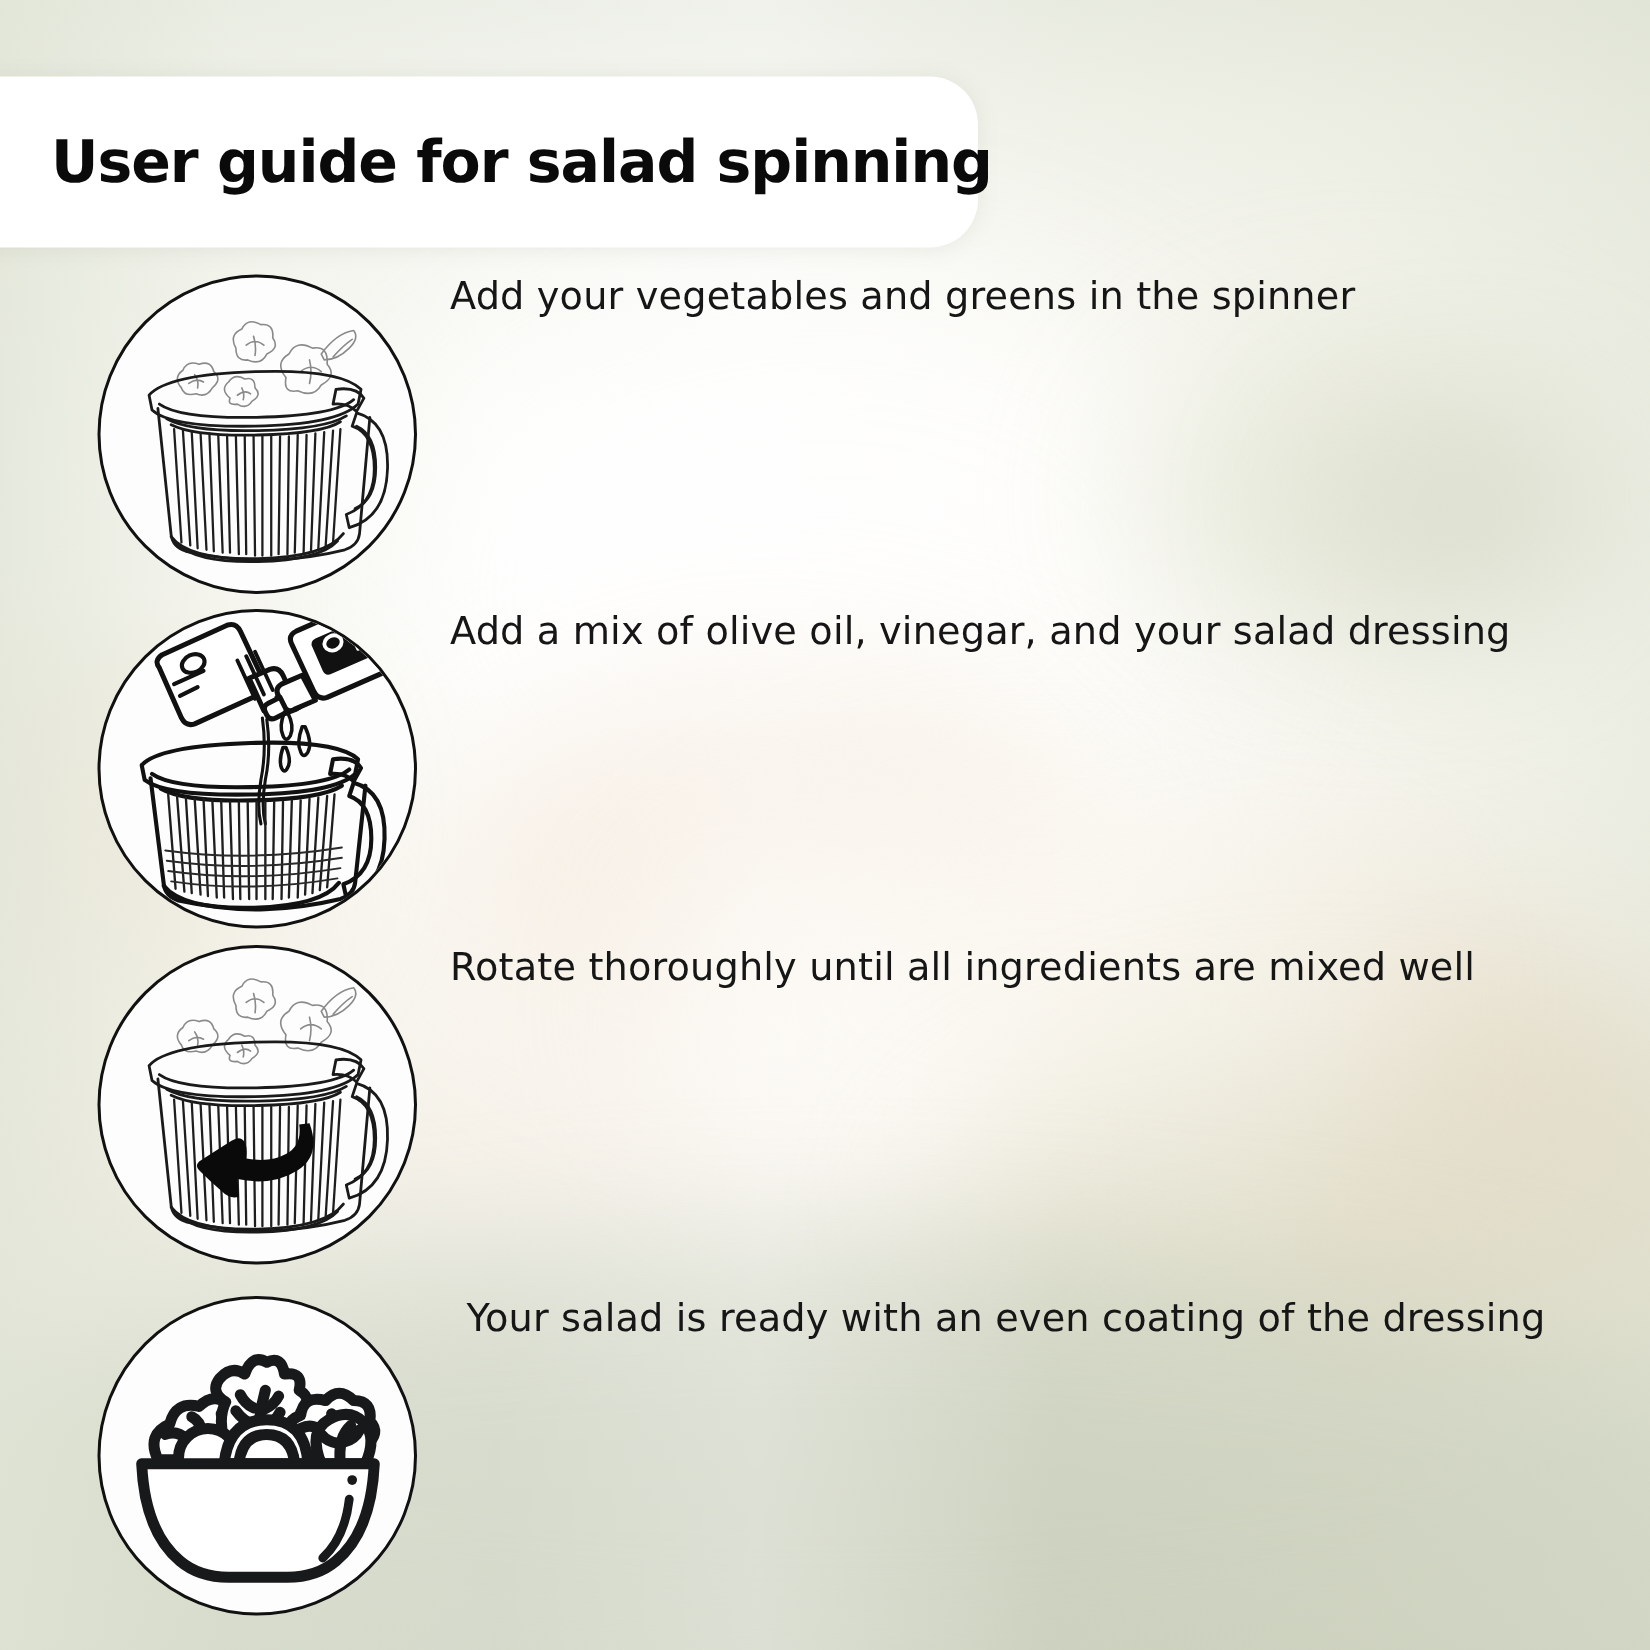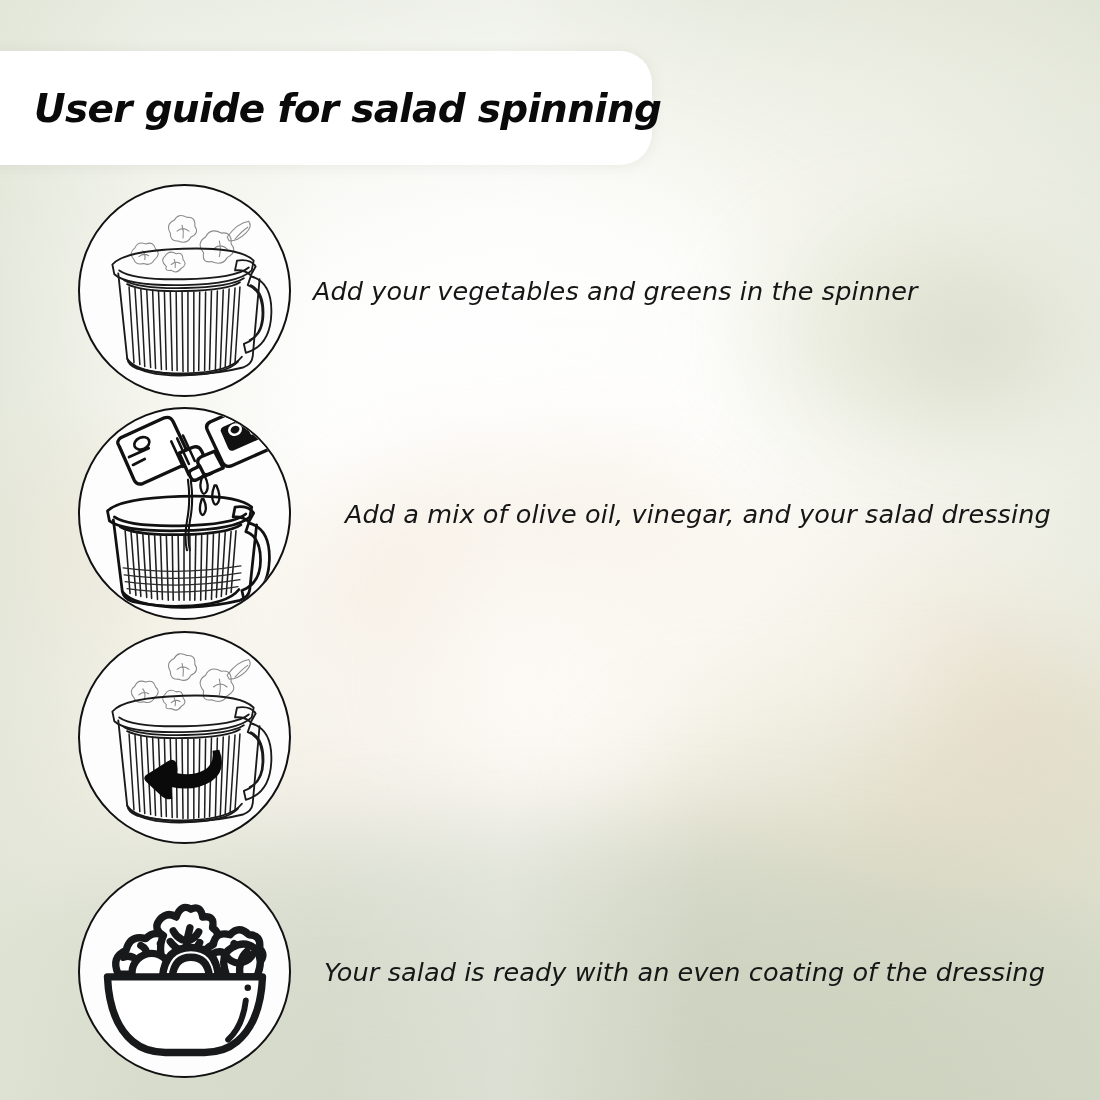--- a/index.html
+++ b/index.html
@@ -9,21 +9,20 @@
     font-family:"Liberation Sans", sans-serif;
     overflow:hidden;
   }
 
   
   #page {
     position:relative;
     width:1100px; height:1100px;
     background:#0369a1;
     overflow:hidden;
-    font-style:italic;
   }
   .bg-layer {
     position:absolute; inset:0;
     pointer-events:none;
   }
   
   .bg-base {
     background:
       linear-gradient(180deg,
         #e4e8dc 0%,
@@ -88,28 +87,28 @@
     letter-spacing:-0.7px;
     color:#0a0a0a;
     white-space:nowrap;
   }
 
   
   .steps { position:absolute; left:0; top:0; width:1100px; }
 
   .step {
     position:absolute;
-    left:13px;
+    left:0;
     width:896px;
     height:215px;
     display:flex;
-    align-items:center;
+    align-items:flex-start;
   }
   .step-1 { top:183px; }
-  .step-2 { top:406px;gap:32px; }
+  .step-2 { top:406px; }
   .step-3 { top:630px; }
   .step-4 { top:864px;gap:16px; }
 
   .icon-circle {
     position:relative;
     margin-left:65px;
     width:213px; height:213px;
     border-radius:50%;
     background:#fdfdfd;
     border:2.6px solid #111111;
@@ -360,20 +359,21 @@
               <path d="M152 105 l-4 79"></path>
             <path d="M158 104 l-5 78"></path>
               <path d="M163 103 l-5 77"></path>
           </g>
 
           <g fill="#0a0a0a" stroke="none">
             <path d="M142 119 q8 22 -8 32 q-17 11 -41 6 l1 12 q-6 2 -12 -4 q-8 -7 -15 -14 q-3 -3 0 -6 q11 -7 22 -14 q6 -4 9 1 q2 4 1 11 q16 3 27 -3 q11 -6 9 -20z"></path>
           </g>
         </svg>
       </div>
+      <div class="step-text">Rotate thoroughly until all ingredients are mixed well</div>
     </div>
 
     <div class="step step-4">
       <div class="icon-circle">
         <svg width="213" height="213" viewBox="0 0 213 213" fill="none" stroke="#18191b" stroke-width="7.5" stroke-linecap="round" stroke-linejoin="round">
 
           <path d="M39 109 q-8 -17 8 -24 q4 -16 20 -12 q11 -11 22 1 q14 -1 14 14 l-3 22z" fill="#fff"></path>
           <path d="M44 92 q8 -3 14 3 M62 80 q6 3 7 11 M82 78 q6 4 5 12"></path>
 
           <path d="M88 108 q-10 -24 -3 -38 q-11 -7 -4 -16 q8 -9 17 -3 q5 -14 15 -8 q10 -5 12 8 q13 -2 10 11 q10 6 1 15 q5 14 -9 20 l-9 11z" fill="#fff"></path>

